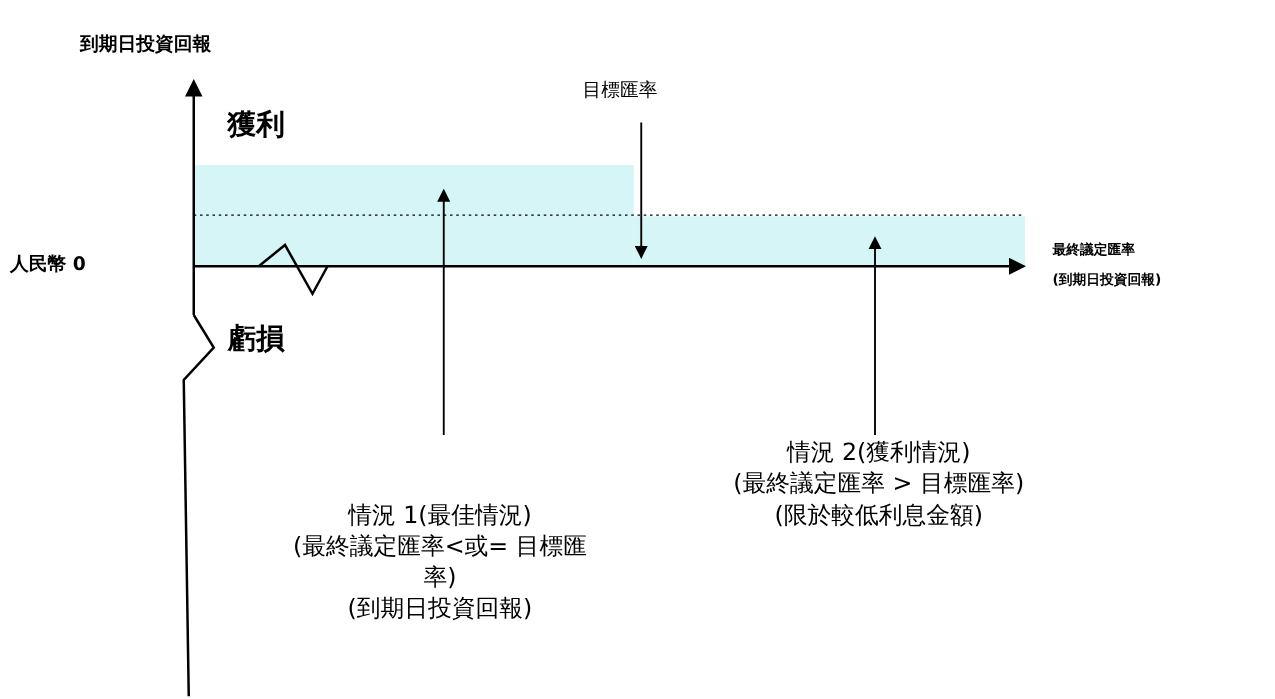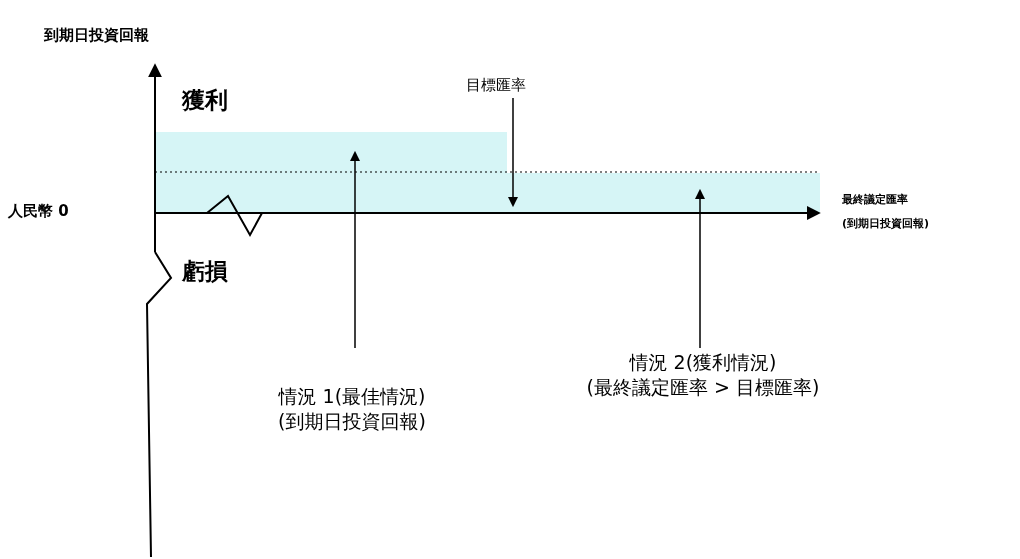--- a/index.html
+++ b/index.html
@@ -49,38 +49,40 @@
 
     <polyline points="155,252 171,278 147,304 151,557" fill="none" stroke="#000" stroke-width="2"></polyline>
 
     <line x1="513" y1="98" x2="513" y2="205" stroke="#000" stroke-width="1.5" marker-end="url(#arrow)"></line>
 
     <line x1="355" y1="348" x2="355" y2="153" stroke="#000" stroke-width="1.5" marker-end="url(#arrow)"></line>
 
     <line x1="700" y1="348" x2="700" y2="191" stroke="#000" stroke-width="1.5" marker-end="url(#arrow)"></line>
   </svg>
 
-  <div class="lbl bold" style="left:44px;top:26px;">到期日投資回報</div>
+  <div class="lbl bold" style="left:64px;top:26px;">到期日投資回報</div>
 
   <div class="lbl bold big" style="left:182px;top:87px;">獲利</div>
 
-  <div class="lbl" style="left:466px;top:76px;">目標匯率</div>
+  <div class="lbl" style="left:466px;top:63px;">目標匯率</div>
 
   <div class="lbl bold" style="left:8px;top:202px;">人民幣 0</div>
 
   <div style="position:absolute;left:842px;top:188px;">
     <div class="axis-title-line">最終議定匯率</div>
     <div class="axis-title-line">(到期日投資回報)</div>
   </div>
 
   <div class="lbl bold big" style="left:182px;top:258px;">虧損</div>
 
-  <div class="scenario" style="left:222px;top:384px;width:260px;">
+  <div class="scenario" style="left:222px;top:400px;width:260px;">
     <div>情況 1(最佳情況)</div>
+    <div>(最終議定匯率&lt;或= 目標匯率)</div>
     <div>(到期日投資回報)</div>
   </div>
 
   <div class="scenario" style="left:568px;top:350px;width:270px;">
     <div>情況 2(獲利情況)</div>
     <div>(最終議定匯率 &gt; 目標匯率)</div>
+    <div>(限於較低利息金額)</div>
   </div>
 
 </div>
 
 </body></html>

